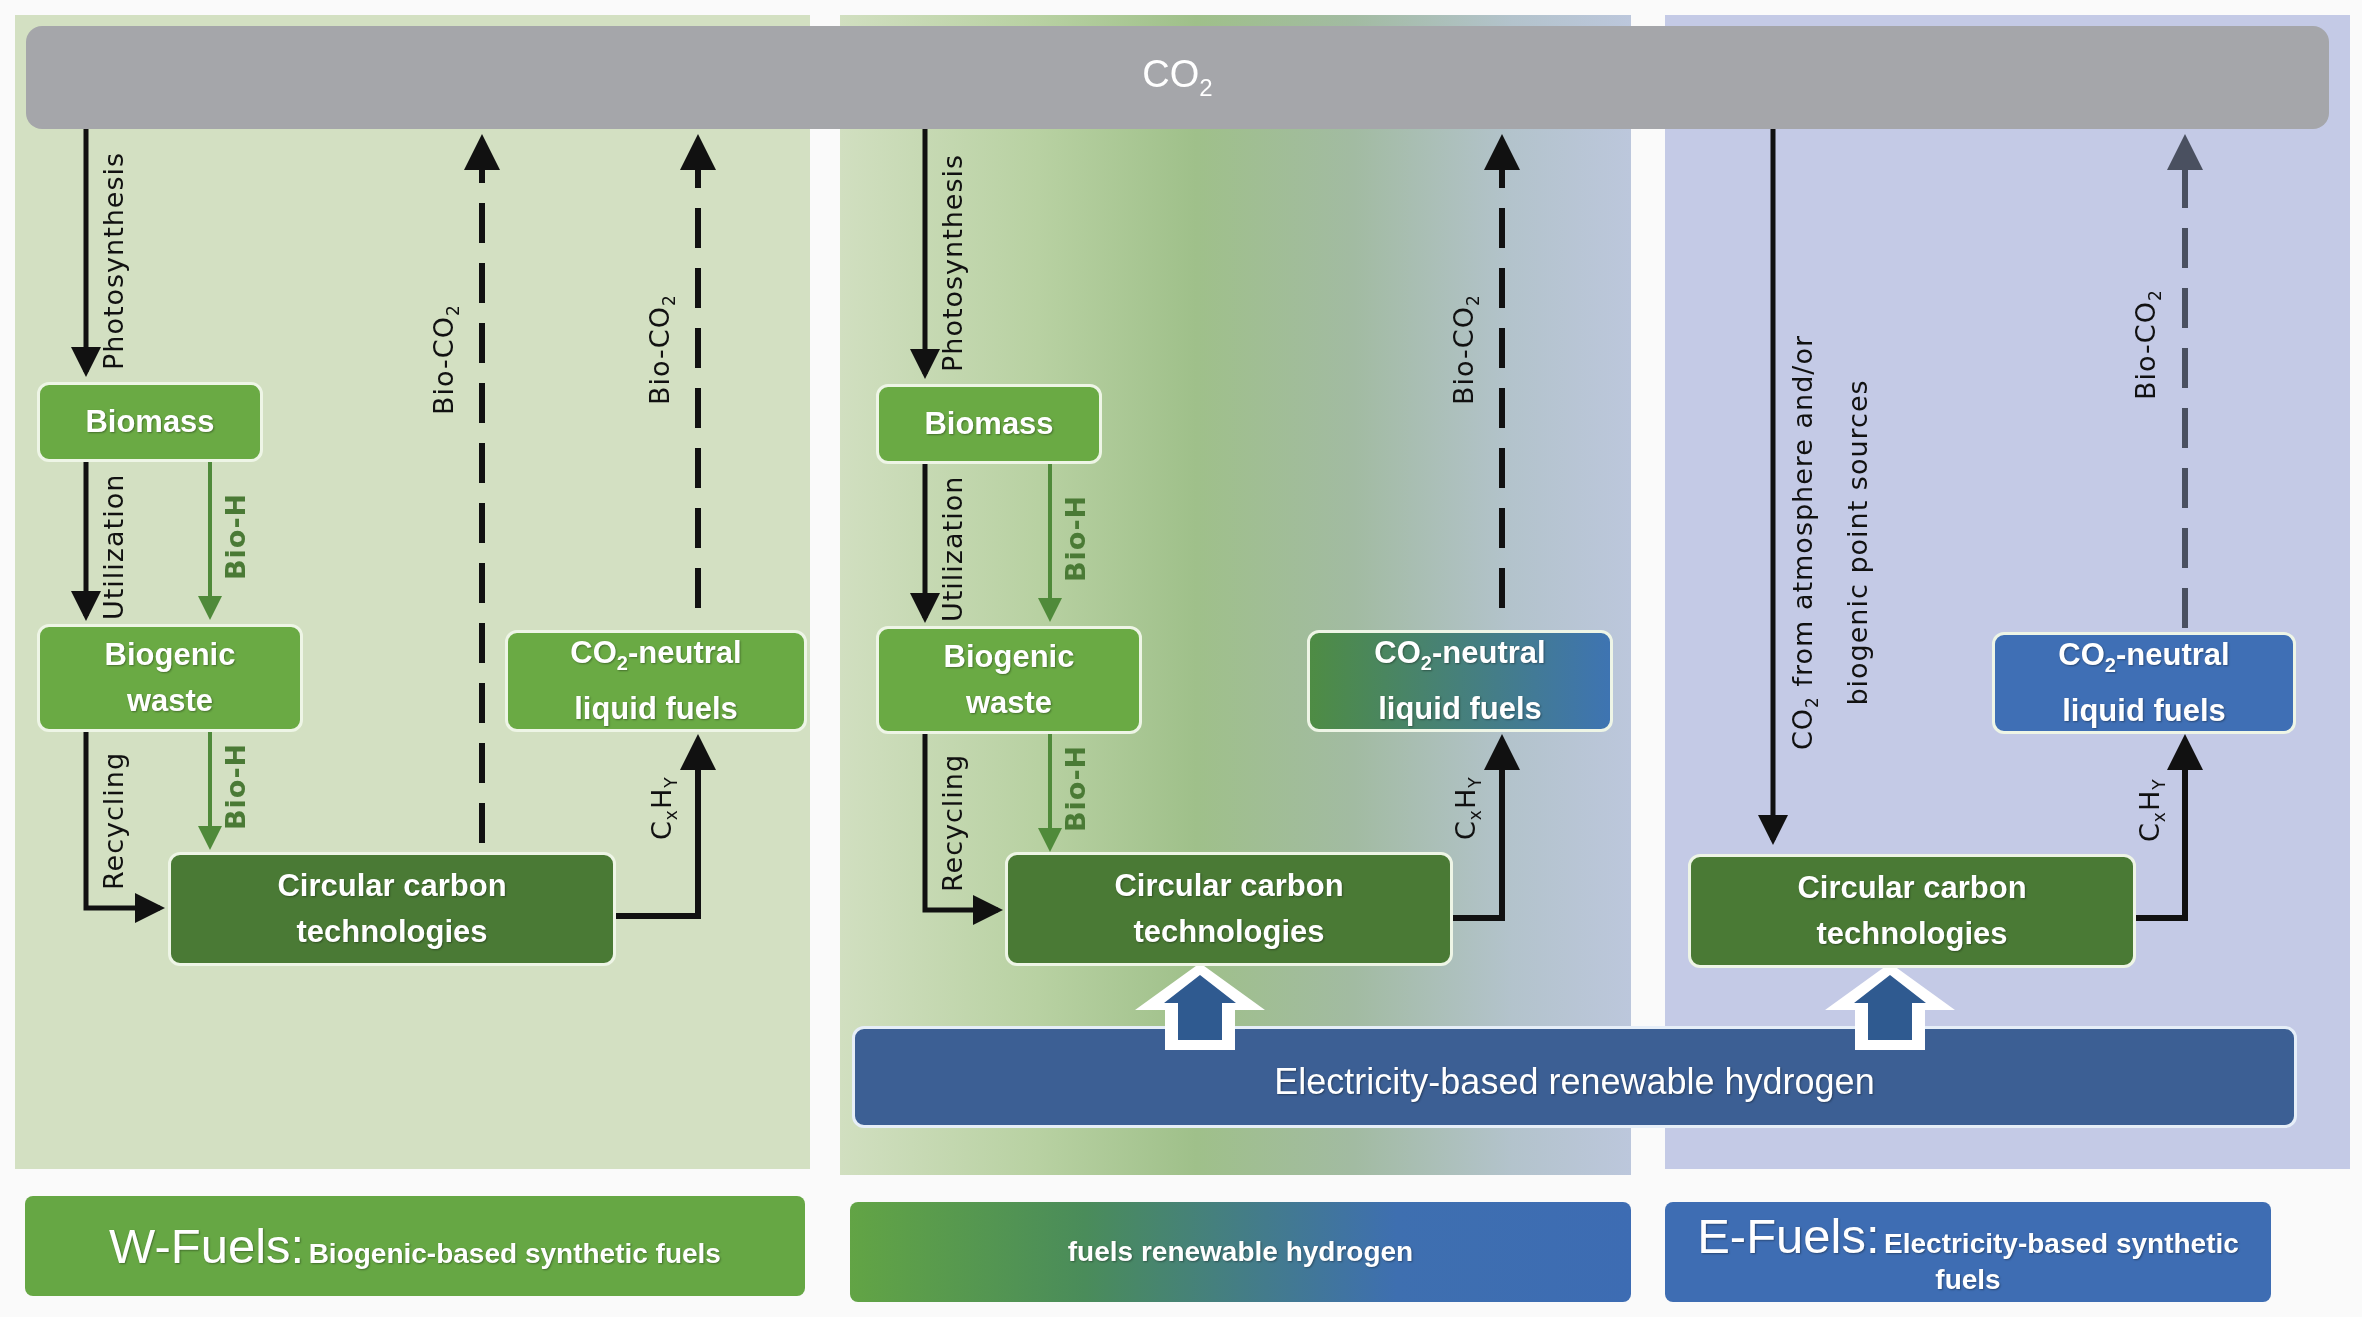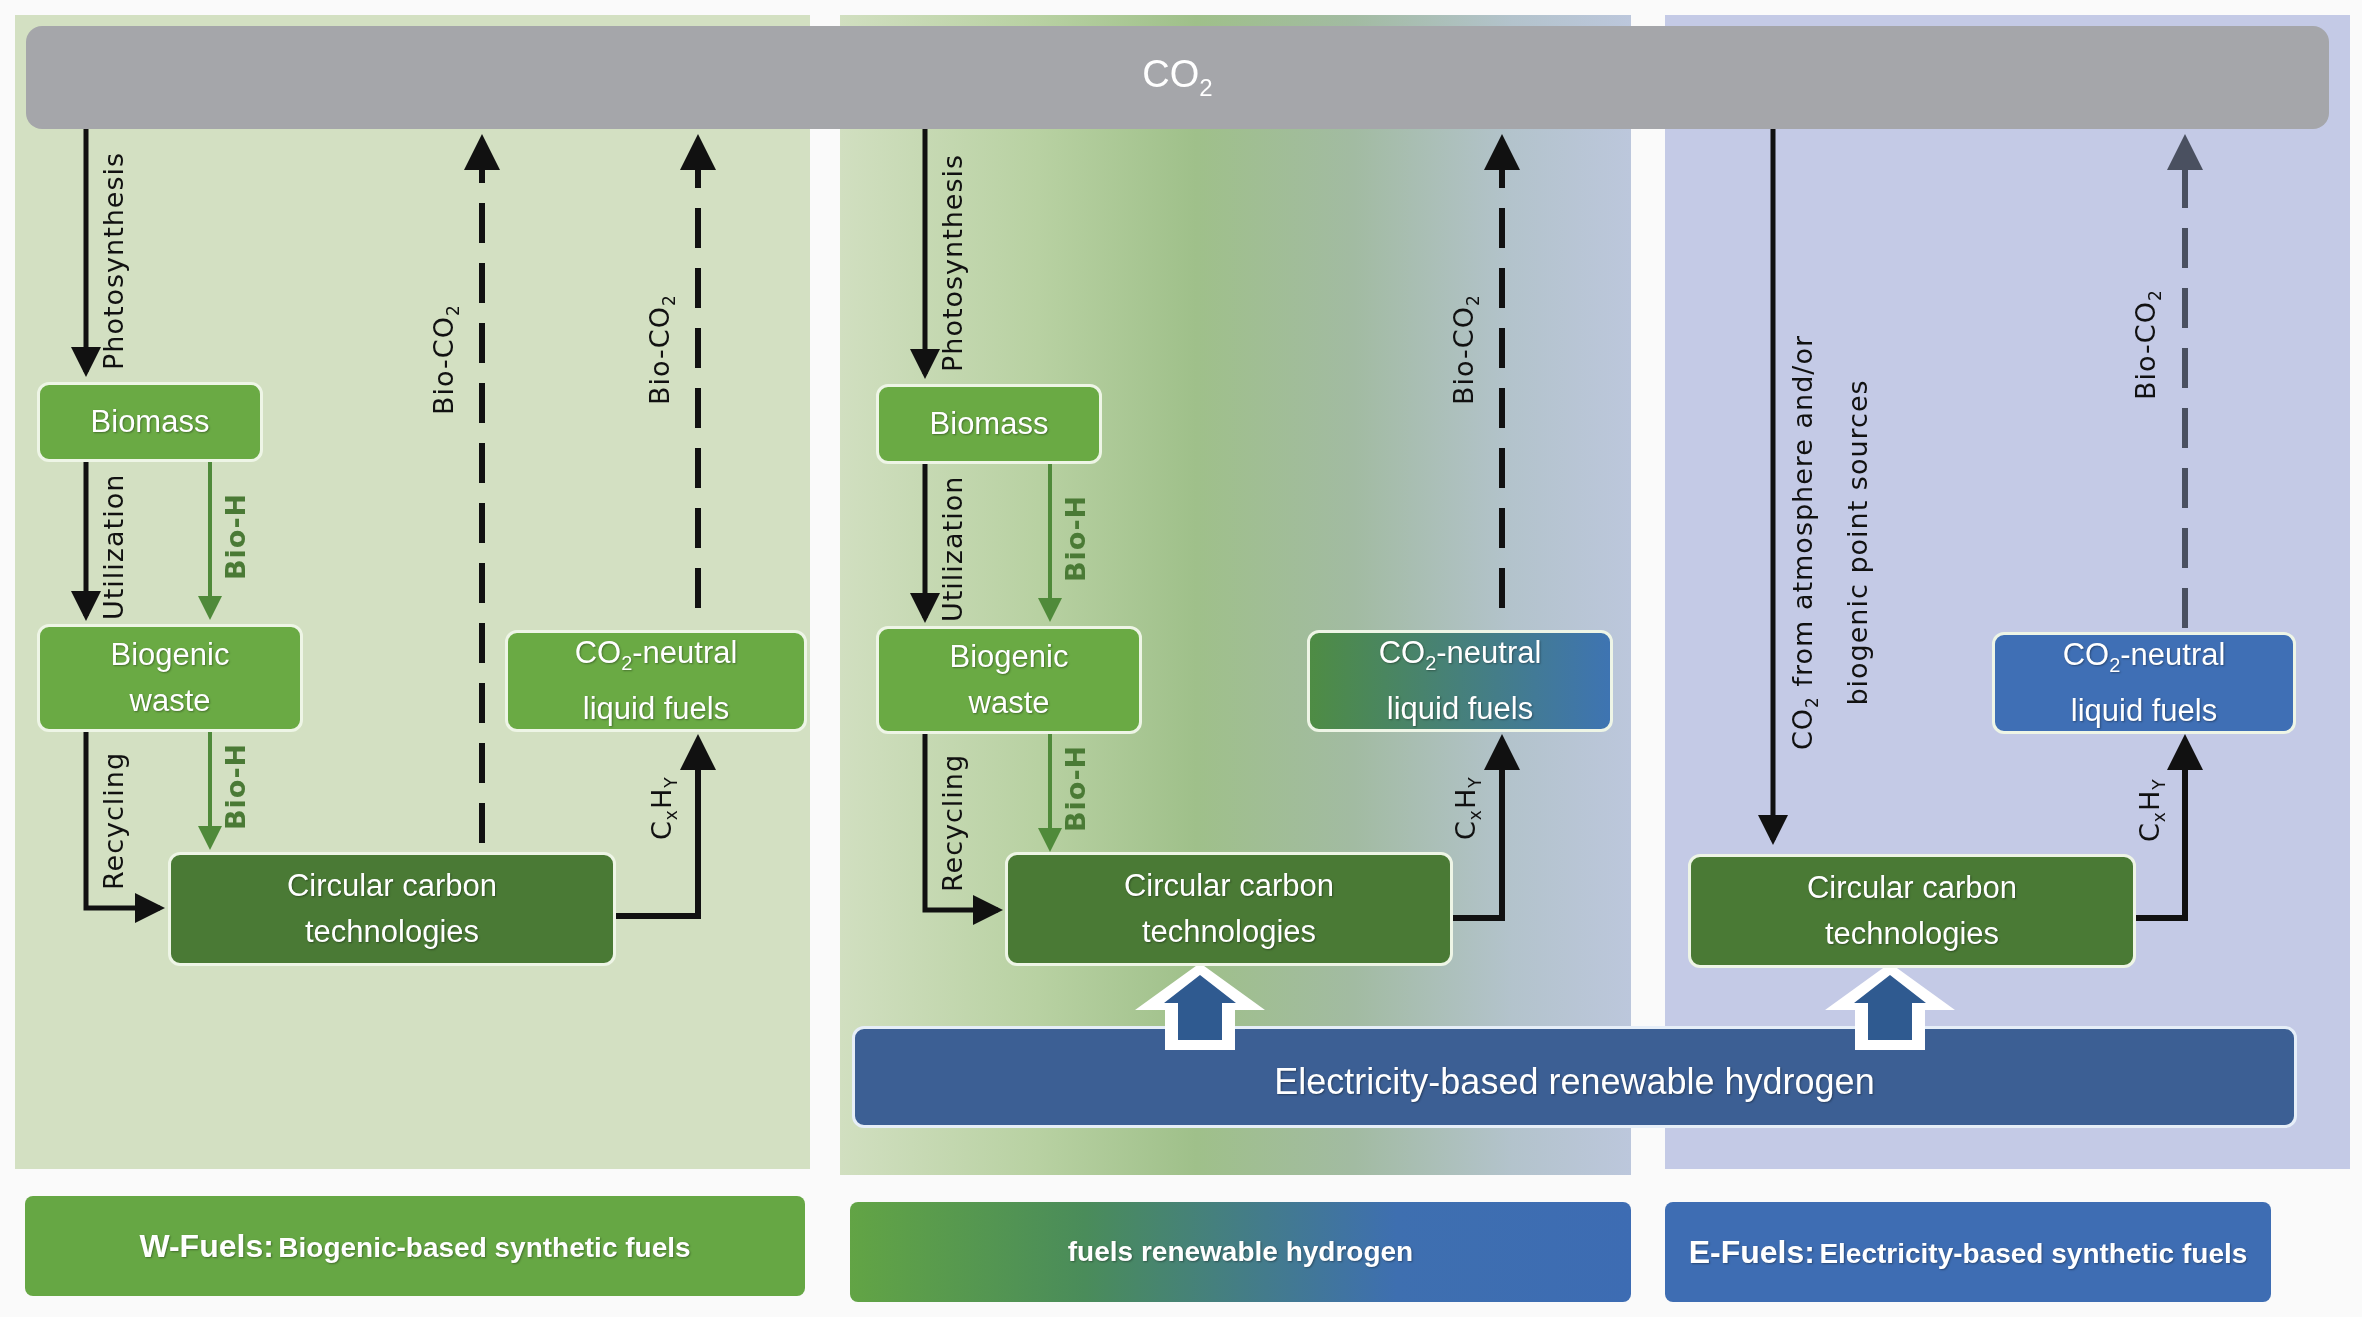--- a/index.html
+++ b/index.html
@@ -4,33 +4,33 @@
 <style>
   html,body{margin:0;padding:0;background:#fafafa;}
   body{width:2362px;height:1317px;position:relative;overflow:hidden;font-family:"Liberation Sans",sans-serif;}
   .abs{position:absolute;box-sizing:border-box;}
   .panel{position:absolute;}
   #panel-w{left:15px;top:15px;width:795px;height:1154px;background:#d3e0c2;}
   #panel-we{left:840px;top:15px;width:791px;height:1160px;background:linear-gradient(90deg,#d1dfc0 0%,#b8d1a2 25%,#9fc08a 45%,#a2bba2 65%,#b3c3cc 85%,#bcc7dc 100%);}
   #panel-e{left:1665px;top:15px;width:685px;height:1154px;background:#c4cae6;}
   .co2bar{left:26px;top:26px;width:2303px;height:103px;background:#a5a6aa;border-radius:16px;color:#fff;font-size:38px;display:flex;align-items:center;justify-content:center;font-family:"Liberation Sans Narrow","Liberation Sans",sans-serif;text-align:right;}
   .co2bar sub{font-size:24px;}
-  .box{position:absolute;border:3px solid #eef5e6;border-radius:12px;color:#fff;display:flex;align-items:center;justify-content:center;text-align:center;font-family:"Liberation Sans",sans-serif;font-weight:normal;font-size:31px;line-height:46px;text-shadow:1px 1px 2px rgba(0,0,0,.35);box-sizing:border-box;}
+  .box{position:absolute;border:3px solid #eef5e6;border-radius:12px;color:#fff;display:flex;align-items:center;justify-content:center;text-align:center;font-family:"Liberation Sans",sans-serif;font-weight:bold;font-size:31px;line-height:46px;text-shadow:1px 1px 2px rgba(0,0,0,.35);box-sizing:border-box;}
   .box sub{font-size:20px;}
   .g-light{background:#6aaa44;}
   .g-dark{background:#4a7a35;}
   .blue{background:#3f6fb5;}
   .grad-gb{background:linear-gradient(90deg,#4e8c44 0%,#3e74b2 100%);}
   .hbar{background:#3c5f94;border:3px solid #e6eef8;border-radius:12px;color:#fff;font-weight:normal;font-size:36px;display:flex;align-items:flex-end;justify-content:center;padding-bottom:22px;box-sizing:border-box;text-shadow:1px 1px 2px rgba(0,0,0,.35);}
   .vtext{position:absolute;white-space:nowrap;transform-origin:left top;transform:rotate(-90deg);font-size:27px;color:#111;font-family:"DejaVu Sans",sans-serif;letter-spacing:1px;}
   .vtext sub{font-size:17px;}
   .vtext.green{color:#4a7a35;font-weight:bold;}
   .vtext.two{line-height:46px;text-align:center;}
   .foot{position:absolute;color:#fff;border-radius:8px;display:flex;flex-direction:column;align-items:center;justify-content:center;text-align:center;box-sizing:border-box;text-shadow:1px 1px 2px rgba(0,0,0,.35);}
-  .foot .big{font-size:32px;font-weight:bold;text-align:center;}
+  .foot .big{font-size:49px;font-weight:normal;text-align:center;}
   .foot .small{font-size:28px;font-weight:bold;}
   svg.overlay{position:absolute;left:0;top:0;}
 </style>
 </head>
 <body>
 
 <div class="panel" id="panel-w"></div>
 <div class="panel" id="panel-we"></div>
 <div class="panel" id="panel-e"></div>
 

